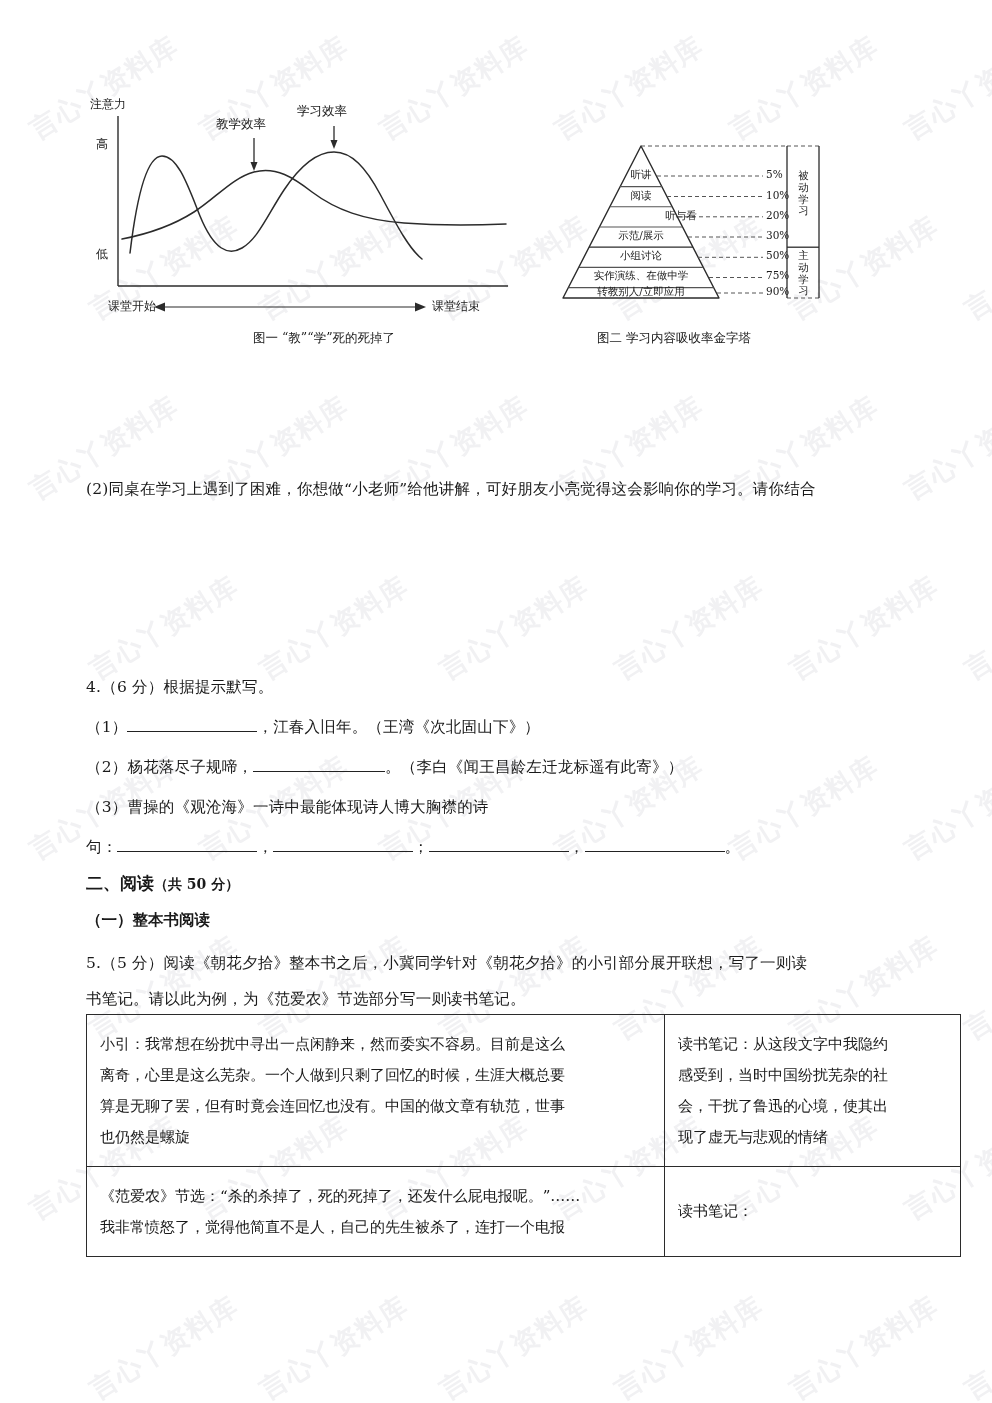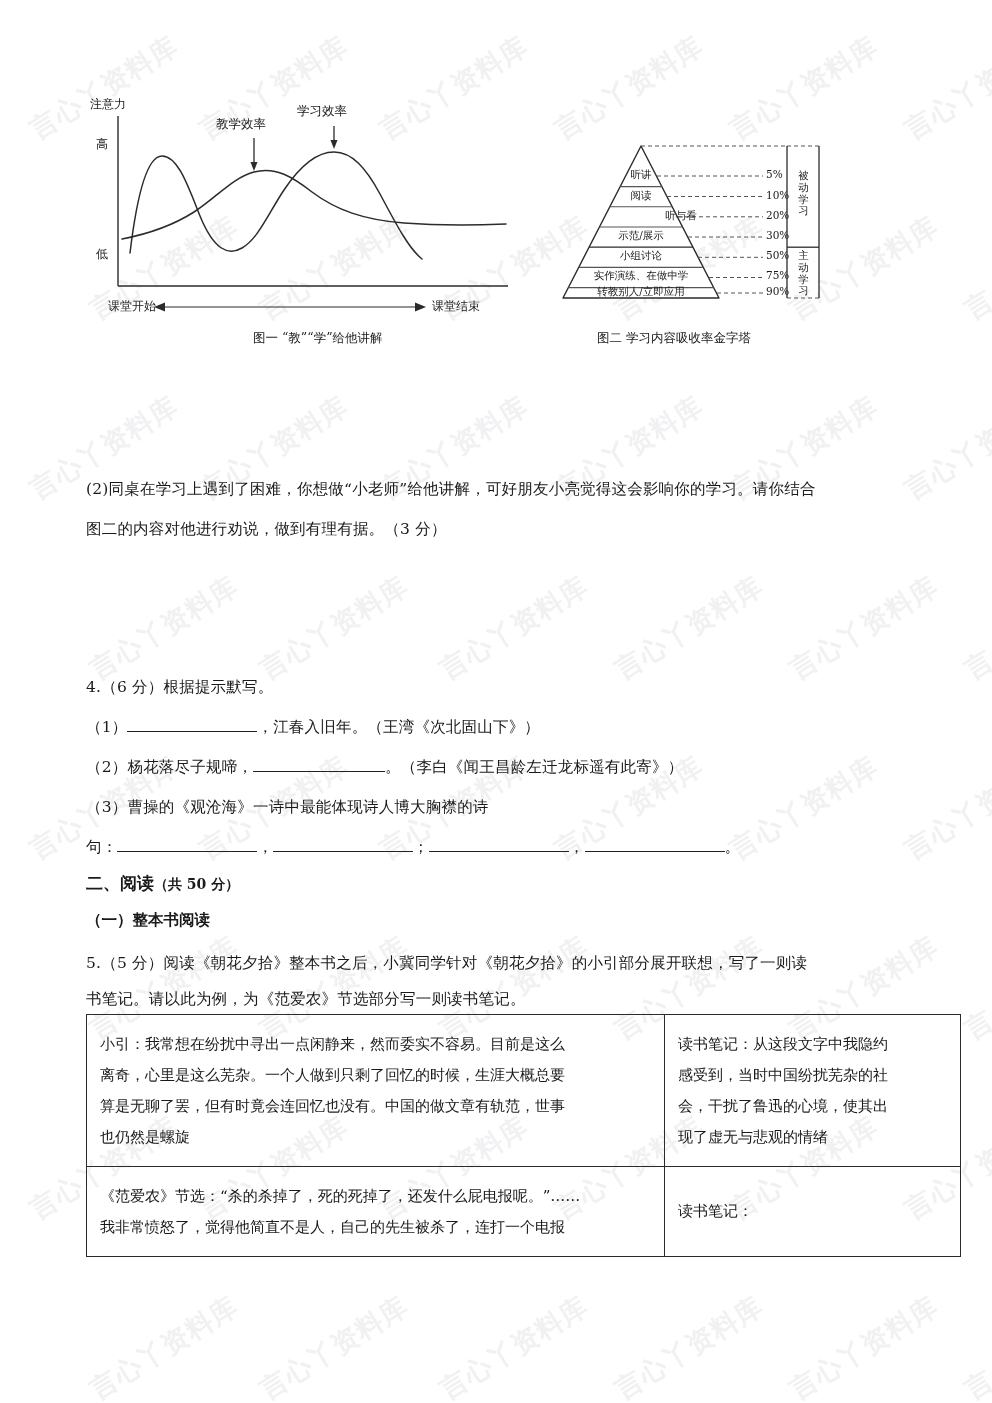--- a/index.html
+++ b/index.html
@@ -241,21 +241,21 @@
       <span class="ax-label" style="left:8px; top:28px;">高</span>
       <span class="ax-label" style="left:8px; top:138px;">低</span>
 
       <span class="curve-anno" style="left:128px; top:8px;">教学效率</span>
       <span class="curve-anno" style="left:209px; top:-5px;">学习效率</span>
 
       <span class="ax-label" style="left:20px; top:190px;">课堂开始</span>
       <span class="ax-label" style="left:344px; top:190px;">课堂结束</span>
     </div>
 
-    <span class="fig-caption" style="left:253px; top:330px;">图一  “教”“学”给他讲解</span>
+    <span class="fig-caption" style="left:253px; top:330px;">图一  “教”“学”死的死掉了</span>
 
     <div id="pyramid-fig">
       <svg width="300" height="190" viewBox="0 0 300 190">
 
         <polygon points="106,14 184,166 28,166" fill="#ffffff" stroke="#2b2b2b" stroke-width="1.4" stroke-linejoin="round"></polygon>
 
         <line x1="85.1" y1="54.6" x2="126.9" y2="54.6" stroke="#555" stroke-width="1.1"></line>
         <line x1="74.8" y1="74.8" x2="137.2" y2="74.8" stroke="#555" stroke-width="1.1"></line>
         <line x1="64.5" y1="95.0" x2="147.5" y2="95.0" stroke="#555" stroke-width="1.1"></line>
         <line x1="54.1" y1="115.2" x2="157.9" y2="115.2" stroke="#2b2b2b" stroke-width="1.3"></line>
@@ -298,21 +298,20 @@
 
       
       <span class="pyr-side-label" style="left:262px; top:38px;">被动学习</span>
       <span class="pyr-side-label" style="left:262px; top:118px;">主动学习</span>
     </div>
 
     <span class="fig-caption" style="left:597px; top:330px;">图二 学习内容吸收率金字塔</span>
   </div>
 
   <div class="para" style="left:86px; top:470px;">(2)同桌在学习上遇到了困难，你想做“小老师”给他讲解，可好朋友小亮觉得这会影响你的学习。请你结合</div>
-  <div class="para" style="left:86px; top:510px;">图二的内容对他进行劝说，做到有理有据。（3 分）</div>
 
   <div class="para" style="left:86px; top:668px;">4.（6 分）根据提示默写。</div>
 
   <div class="para" style="left:86px; top:708px;">
     <span>（1）</span><span class="blank" style="width:130px;"></span><span>，江春入旧年。（王湾《次北固山下》）</span>
   </div>
 
   <div class="para" style="left:86px; top:748px;">
     <span>（2）杨花落尽子规啼，</span><span class="blank" style="width:132px;"></span><span>。（李白《闻王昌龄左迁龙标遥有此寄》）</span>
   </div>

